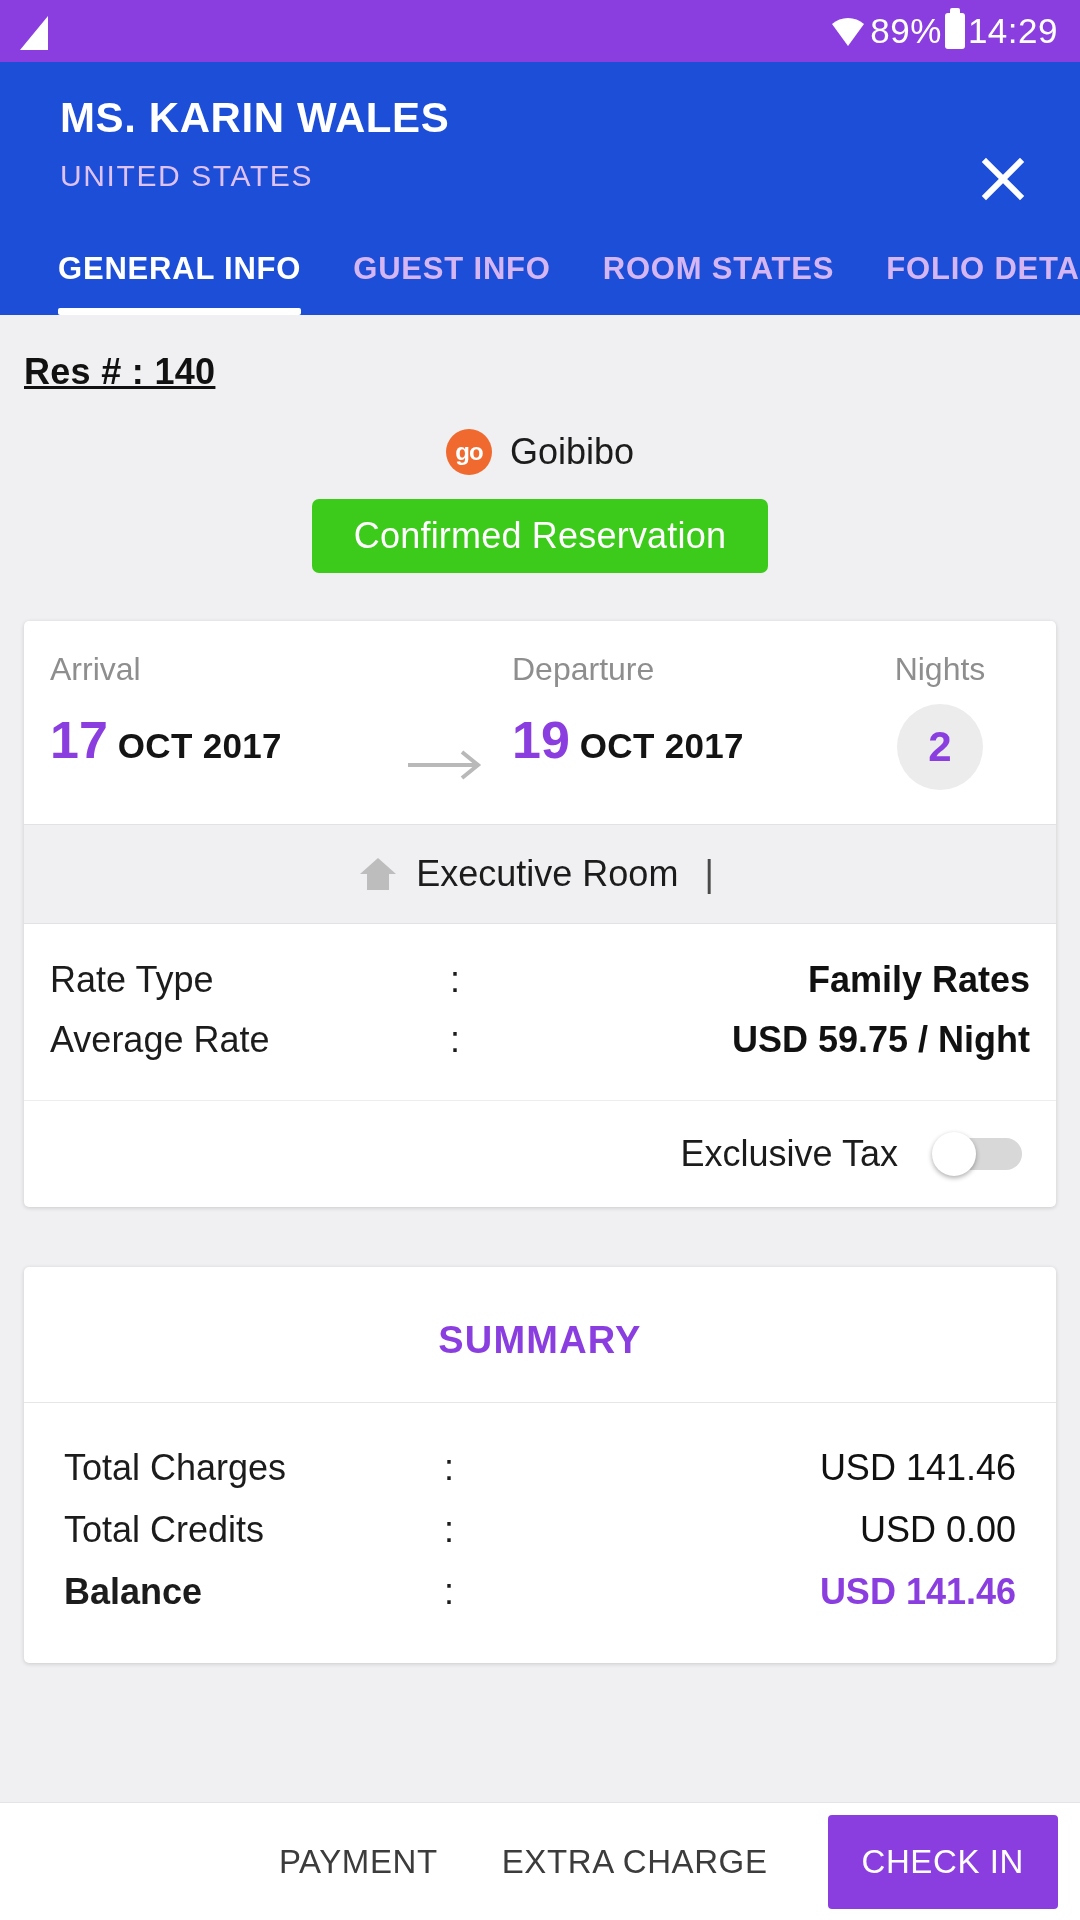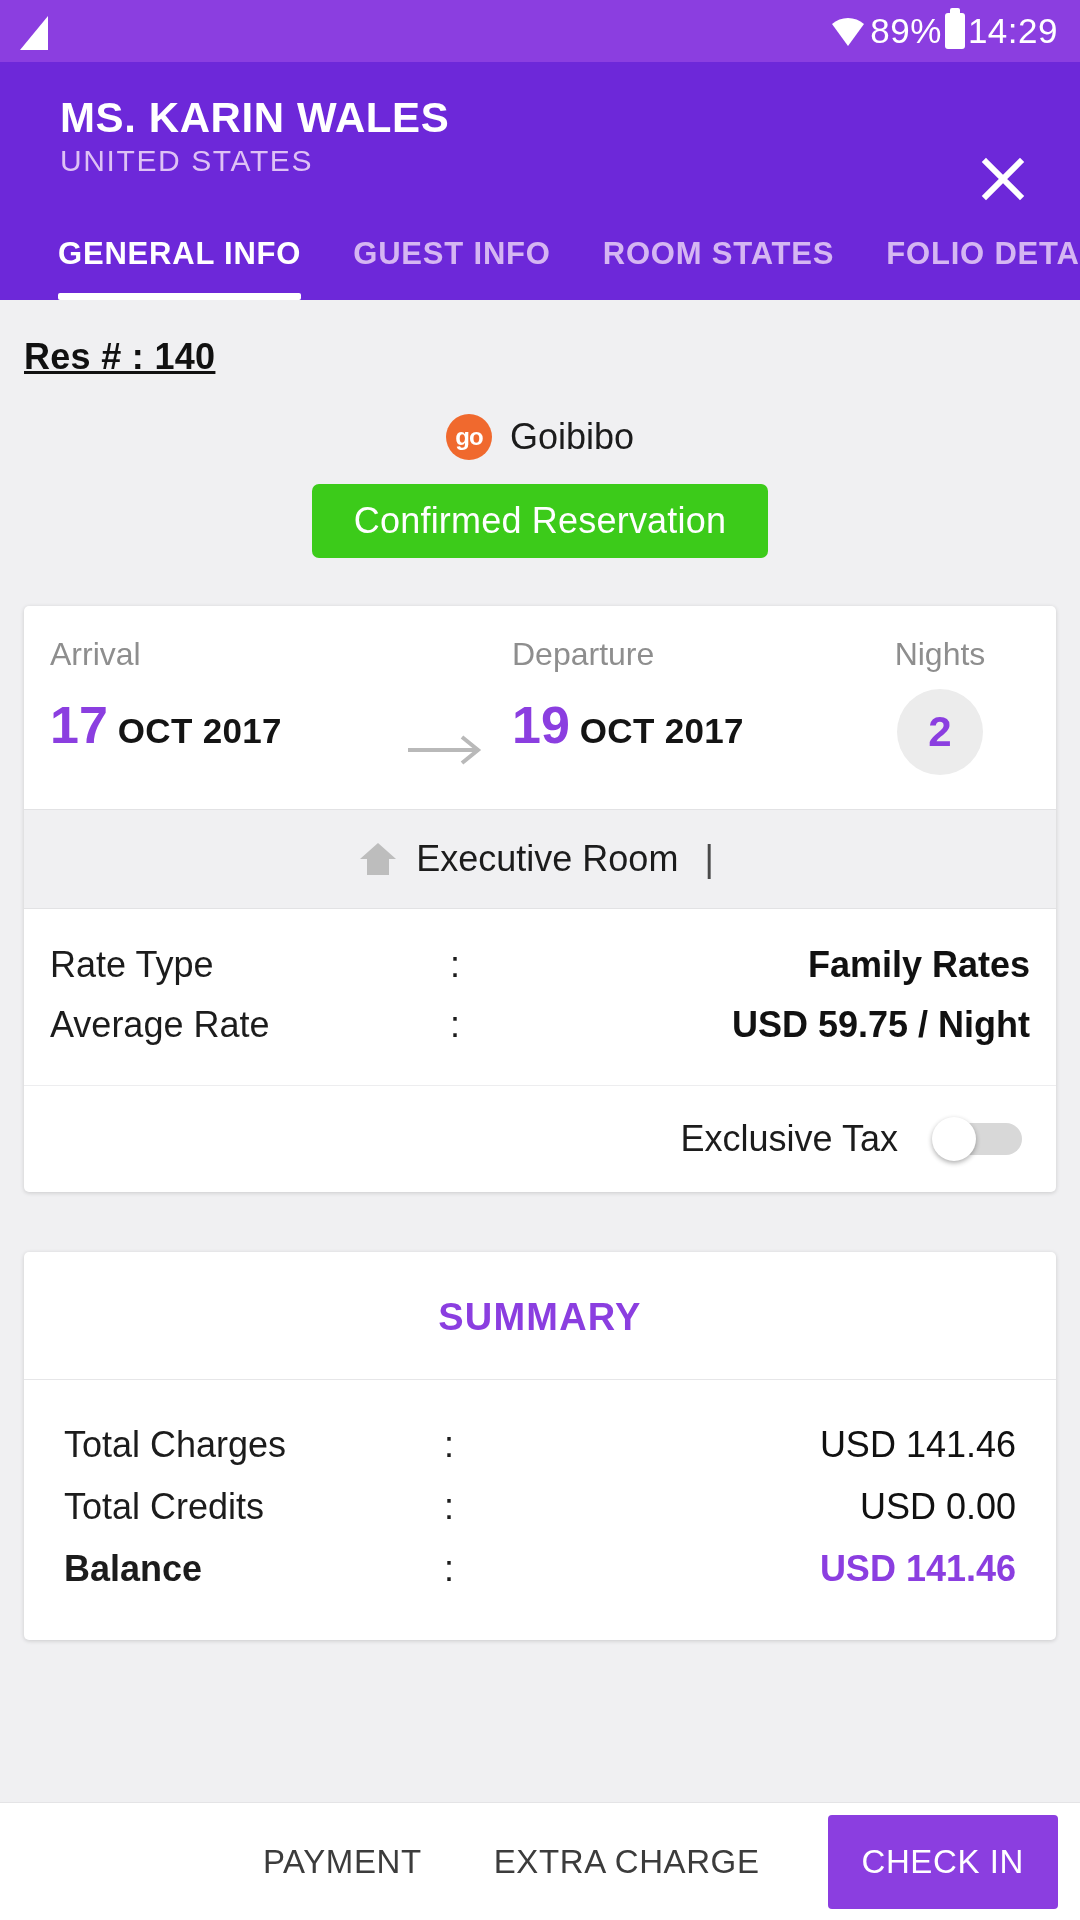--- a/index.html
+++ b/index.html
@@ -65,40 +65,40 @@
     border-radius: 2px 2px 0 0;
   }
   .status-time {
     font-size: 35px;
     color: #ffffff;
     letter-spacing: .5px;
   }
 
   
   .app-bar {
-    background: #6d28d9;
+    background: #1d4ed8;
     flex: none;
     padding: 0;
     position: relative;
   }
   .titles {
     padding: 34px 0 30px 60px;
   }
   .guest-name {
     color: #ffffff;
     font-size: 42px;
     font-weight: bold;
     letter-spacing: .6px;
     line-height: 1.05;
   }
   .guest-country {
     color: #dec1f5;
     font-size: 30px;
     letter-spacing: 1.6px;
-    margin-top: 4px;
+    margin-top: 19px;
   }
   .close-btn {
     position: absolute;
     right: 48px;
     top: 88px;
     width: 58px;
     height: 58px;
     display: flex;
     align-items: center;
     justify-content: center;
@@ -346,20 +346,21 @@
     overflow: hidden;
   }
   .summary-head {
     text-align: center;
     padding: 44px 0 40px 0;
     font-size: 38px;
     font-weight: bold;
     color: #8b3ee0;
     letter-spacing: 1.2px;
     border-bottom: 1px solid #e6e6e8;
+    margin-top: 8px;
   }
   .summary-body { padding: 34px 40px 40px 40px; }
   .sum-row {
     display: flex;
     align-items: center;
     padding: 10px 0;
   }
   .sum-key {
     font-size: 36px;
     color: #1c1c1c;
@@ -386,21 +387,21 @@
 
   
   .bottom-bar {
     flex: none;
     height: 118px;
     background: #ffffff;
     border-top: 1px solid #e4e4e6;
     display: flex;
     align-items: center;
     justify-content: flex-end;
-    gap: 12px;
+    gap: 4px;
     padding-right: 22px;
   }
   .bar-action {
     font-size: 33px;
     color: #3c3c3c;
     letter-spacing: .6px;
     padding: 0 30px;
   }
   .bar-primary {
     background: #8b3ee0;

